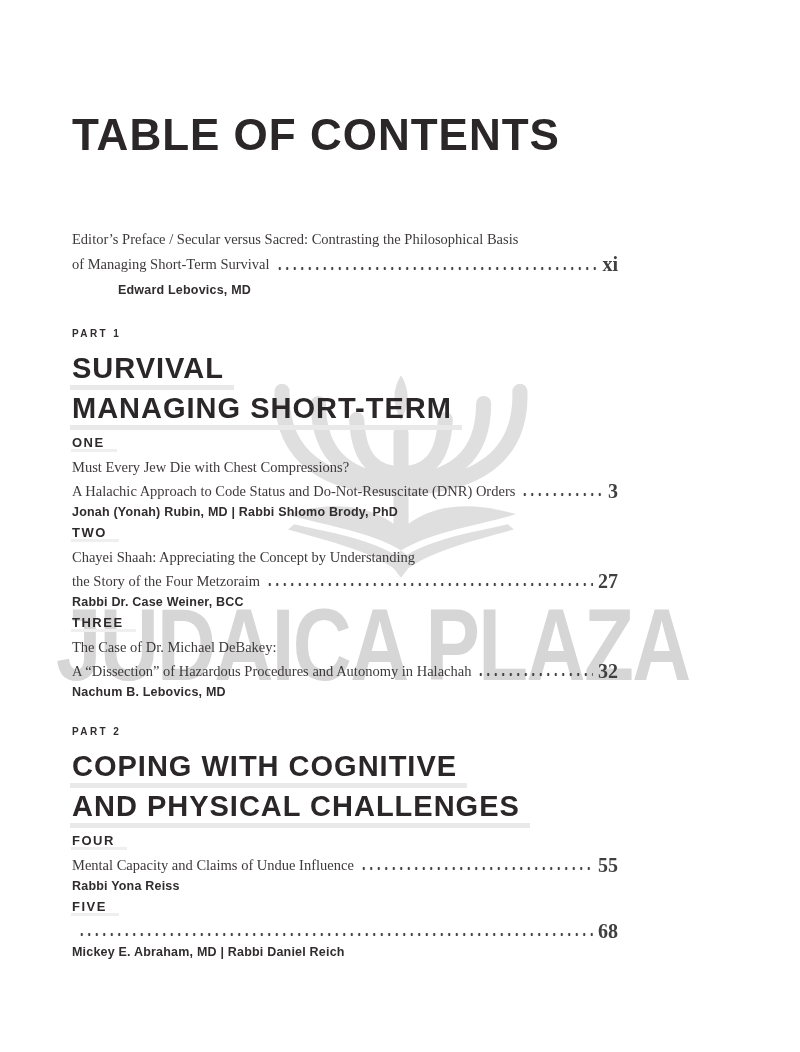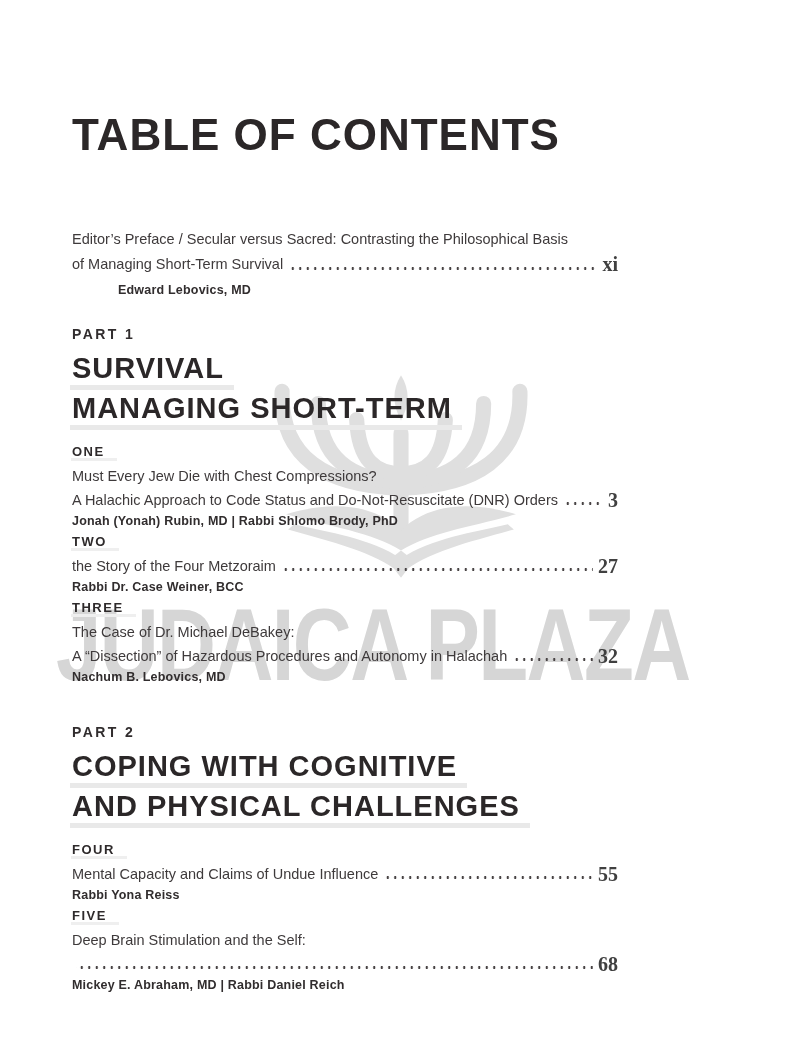--- a/index.html
+++ b/index.html
@@ -26,52 +26,52 @@
     position:absolute;top:112px;left:0;margin:0;
     font-size:44px;line-height:1.05;font-weight:700;letter-spacing:1px;
     color:#2b2728;white-space:nowrap;
   }
   .sec{position:absolute;left:0;right:0;}
   .sec-preface{top:227px;}
   .part-0{top:326px;}
   .part-1{top:724px;}
 
   .serifline{
-    font-family:Liberation Sans, sans-serif;
+    font-family:Liberation Serif, serif;
     font-size:14.5px;line-height:25px;color:#3e3a3b;
     white-space:nowrap;
   }
   .row{display:flex;align-items:flex-end;text-align:right;}
   .row .t{white-space:nowrap;}
   .leader{
     flex:1;min-width:10px;height:24px;margin:0 5px 0 4px;
     background-image:radial-gradient(circle, #474243 1.15px, rgba(0,0,0,0) 1.45px);
     background-size:7.5px 3px;
     background-repeat:repeat-x;
     background-position:left 2px bottom 7px;
   }
   .pg{font-family:"Liberation Serif", serif;font-size:20px;line-height:25px;color:#404040;font-weight:bold;}
   .authors{
     font-size:12.5px;line-height:15px;font-weight:700;
     letter-spacing:0.2px;color:#312d2e;margin-top:2px;white-space:nowrap;
   }
   .sec-preface .authors{margin-top:6px;padding-left:46px;}
 
   .part-label{
-    font-size:14px;line-height:16px;font-weight:700;letter-spacing:2.4px;
+    font-size:10px;line-height:16px;font-weight:700;letter-spacing:2.4px;
     color:#312d2e;margin:0 0 8px 0;
   }
   .h2line{
     display:table;
     font-size:29px;line-height:37px;font-weight:700;letter-spacing:1px;
     color:#2b2728;white-space:nowrap;
     padding:0 10px 3px 2px;margin-left:-2px;
     background:linear-gradient(#e9e9e9,#e9e9e9) no-repeat left bottom/100% 5px;
   }
-  .chapters{margin-top:15px;}
+  .chapters{margin-top:6px;}
   .ch{margin-bottom:6px;}
   .ch-num{
     display:table;
     font-size:13px;line-height:14px;font-weight:700;letter-spacing:1.5px;
     color:#2e2a2b;white-space:nowrap;
     padding:0 12px 2px 1px;margin-left:-1px;
     background:linear-gradient(#efefef,#efefef) no-repeat left bottom/100% 3.5px;
     margin-bottom:3px;
   }
   .ch .serifline{line-height:24px;}
@@ -127,20 +127,21 @@
               <div class="serifline">Must Every Jew Die with Chest Compressions?</div>
               <div class="row">
                 <span class="serifline t">A Halachic Approach to Code Status and Do-Not-Resuscitate (DNR) Orders</span>
                 <span class="leader"></span>
                 <span class="pg">3</span>
               </div>
               <div class="authors">Jonah (Yonah) Rubin, MD | Rabbi Shlomo Brody, PhD</div>
             </div>
             <div class="ch">
               <div class="ch-num">TWO</div>
+              <div class="serifline">Chayei Shaah: Appreciating the Concept by Understanding</div>
               <div class="row">
                 <span class="serifline t">the Story of the Four Metzoraim</span>
                 <span class="leader"></span>
                 <span class="pg">27</span>
               </div>
               <div class="authors">Rabbi Dr. Case Weiner, BCC</div>
             </div>
             <div class="ch">
               <div class="ch-num">THREE</div>
               <div class="serifline">The Case of Dr. Michael DeBakey:</div>
@@ -162,21 +163,20 @@
               <div class="ch-num">FOUR</div>
               <div class="row">
                 <span class="serifline t">Mental Capacity and Claims of Undue Influence</span>
                 <span class="leader"></span>
                 <span class="pg">55</span>
               </div>
               <div class="authors">Rabbi Yona Reiss</div>
             </div>
             <div class="ch">
               <div class="ch-num">FIVE</div>
-              <div class="serifline">Deep Brain Stimulation and the Self:</div>
               <div class="row">
                 <span class="leader"></span>
                 <span class="pg">68</span>
               </div>
               <div class="authors">Mickey E. Abraham, MD | Rabbi Daniel Reich</div>
             </div>
           </div>
         </div>
       </div>
   </div>

